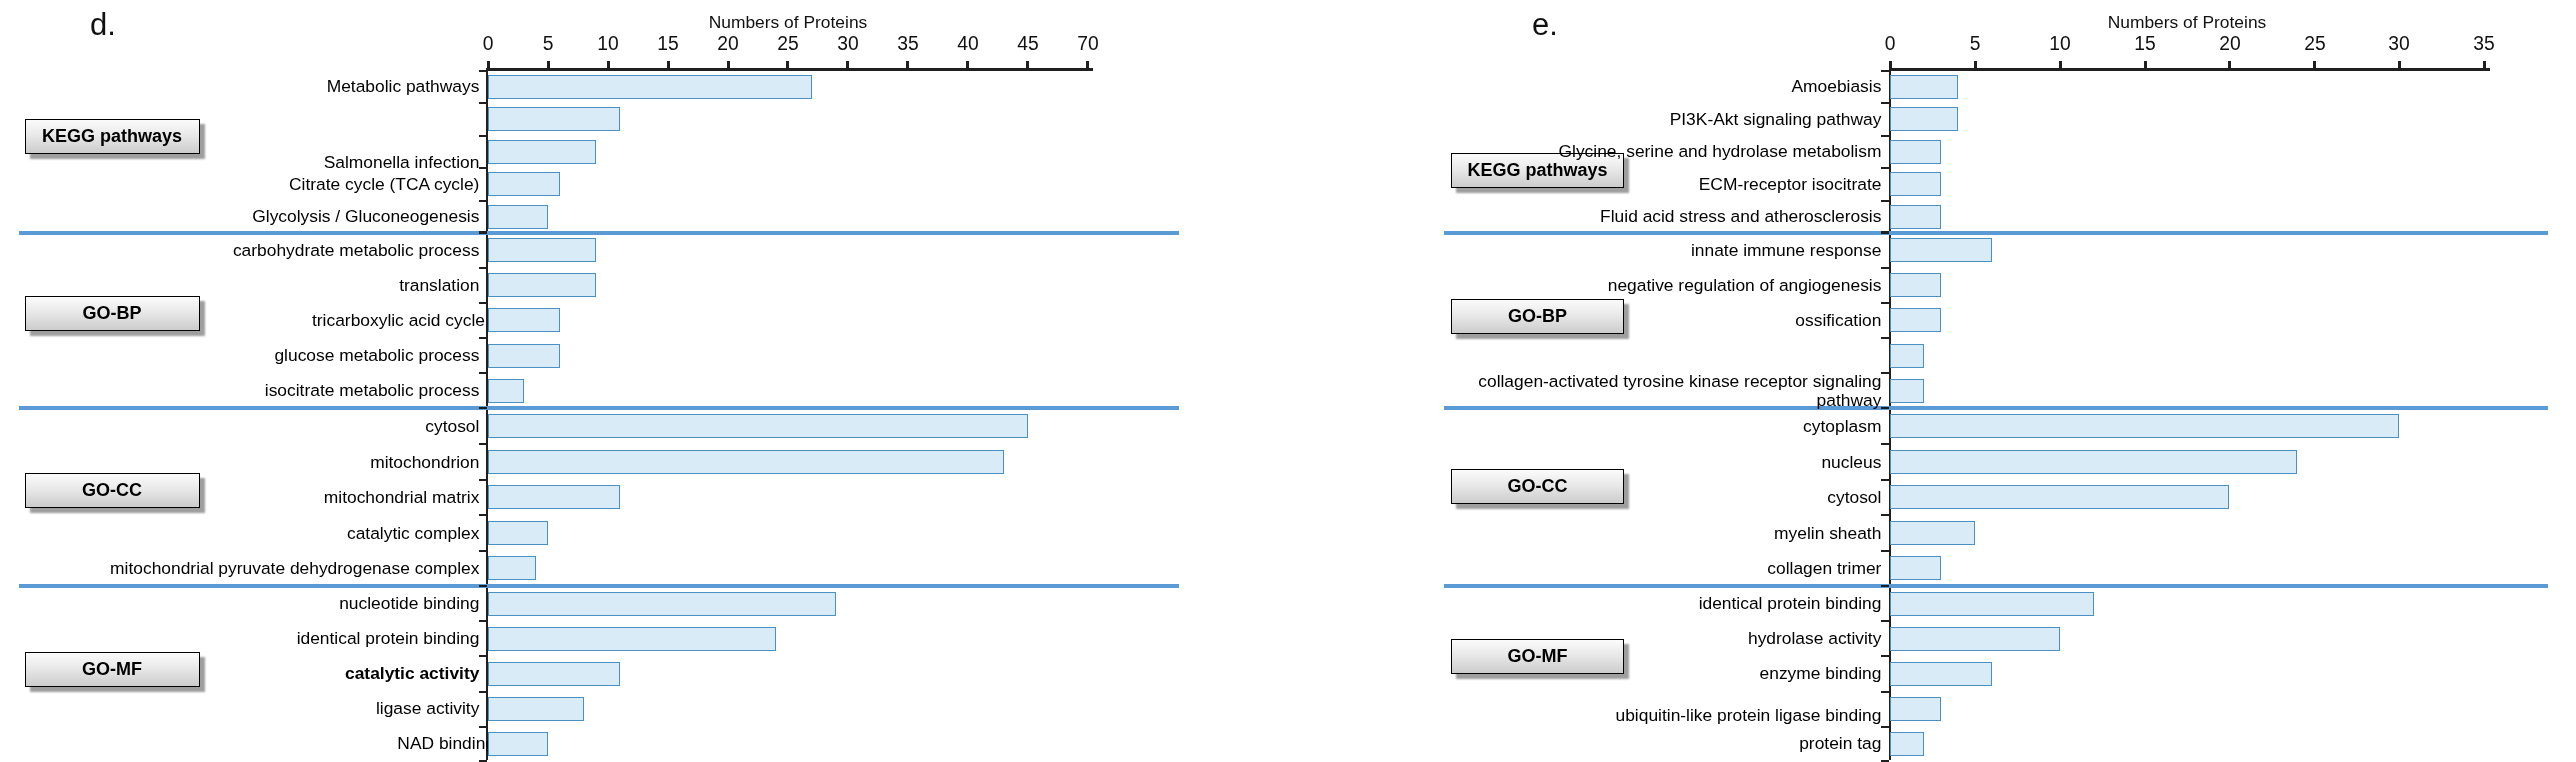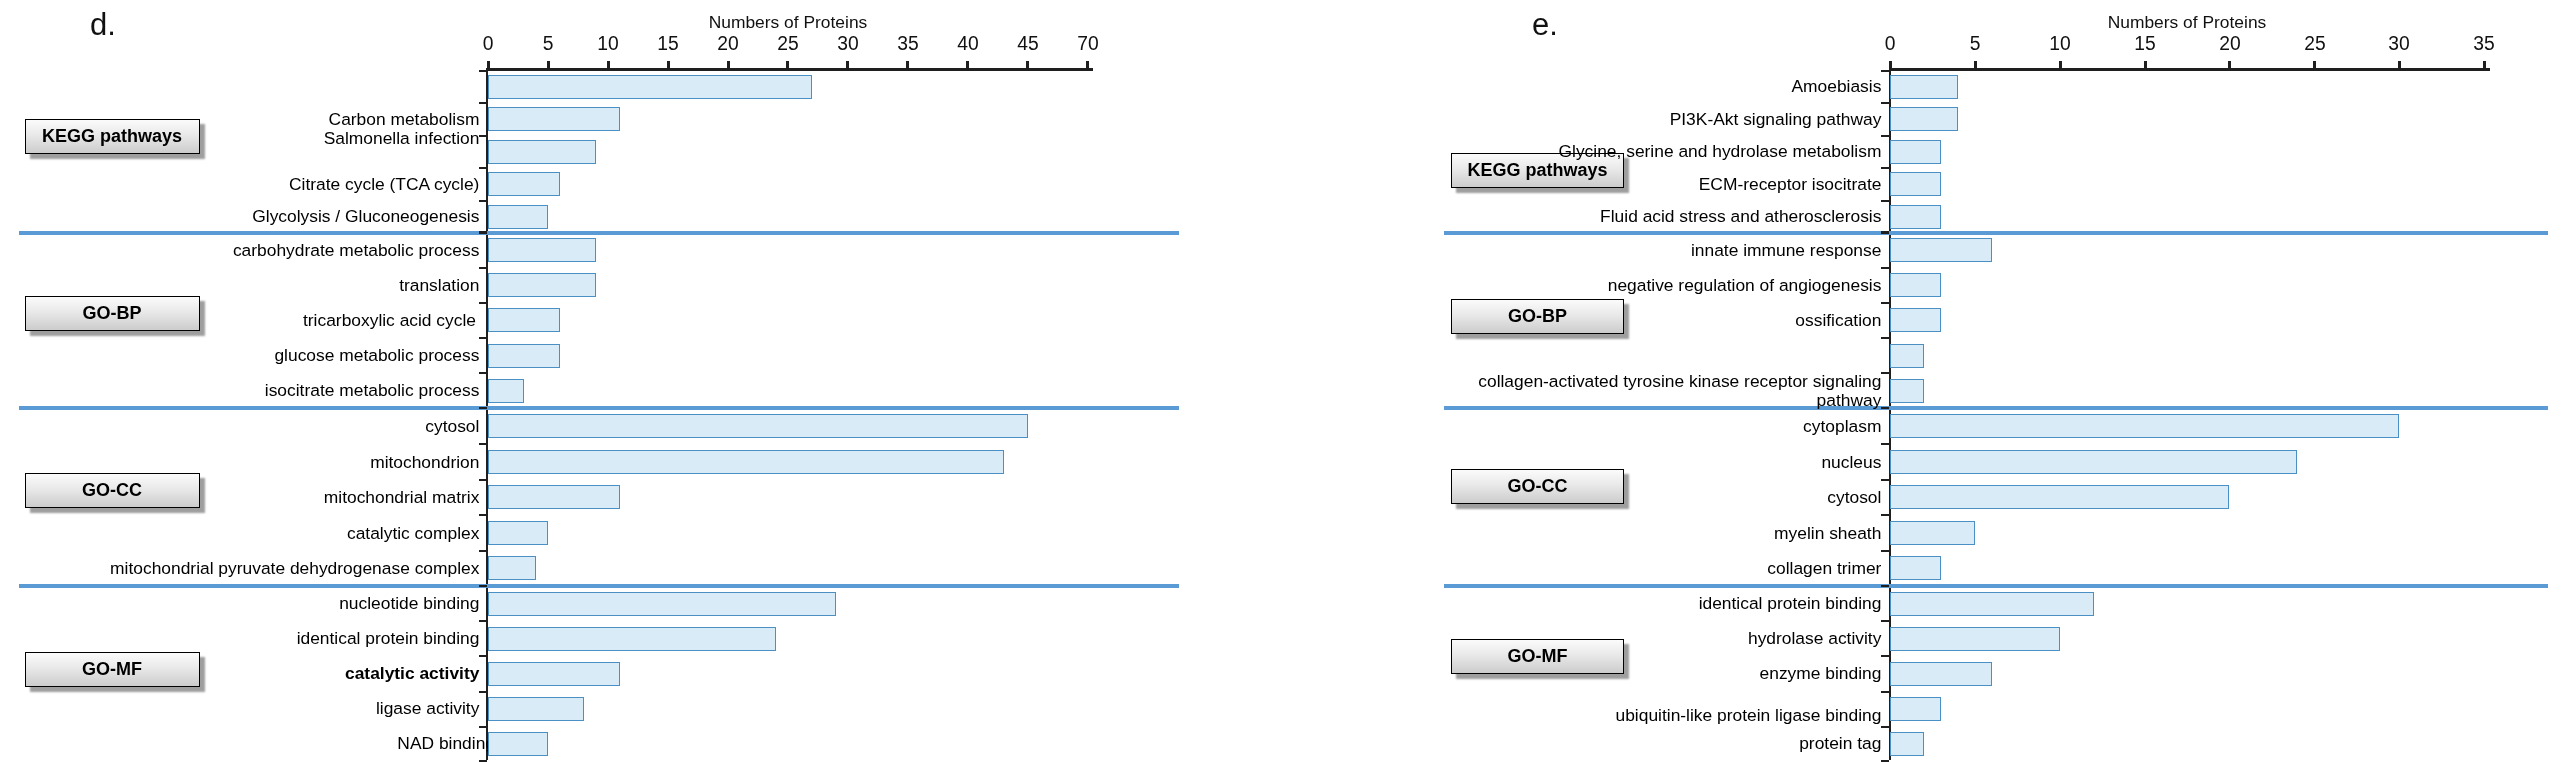--- a/index.html
+++ b/index.html
@@ -62,43 +62,43 @@
       <div class="tick-label" style="left: 1028px;">45</div>
       <div class="tick-stub" style="left: 1026px;"></div>
       <div class="tick-label" style="left: 1088px;">70</div>
       <div class="tick-stub" style="left: 1086px;"></div>
       <div class="axis-line" style="left: 486px; width: 607px;"></div>
       <div class="vaxis-line" style="left: 486px; top: 68px; height: 692px;"></div>
       <div class="separator" style="left: 19.3px; width: 1160px; top: 231px;"></div>
       <div class="separator" style="left: 19.3px; width: 1160px; top: 406px;"></div>
       <div class="separator" style="left: 19.3px; width: 1160px; top: 584px;"></div>
       <div class="group-box" style="left: 24.5px; width: 175px; top: 119px; height: 35px;">KEGG pathways</div>
+      <div class="cat-label" style="left: 6.4px; width: 473px; top: 70px; height: 32.5px;">Metabolic pathways</div>
       <div class="bar" style="left: 488px; top: 75px; width: 324px;"></div>
       <div class="ystub" style="left: 479px; top: 70px;"></div>
-      <div class="cat-label" style="left: 6.4px; width: 473px; top: 103px; height: 32.5px;">Carbon metabolism</div>
       <div class="bar" style="left: 488px; top: 107px; width: 132px;"></div>
       <div class="ystub" style="left: 479px; top: 102px;"></div>
-      <div class="cat-label" style="left: 6.4px; width: 473px; top: 122px; height: 32.5px;">Salmonella infection</div>
+      <div class="cat-label" style="left: 6.4px; width: 473px; top: 146px; height: 32.5px;">Salmonella infection</div>
       <div class="bar" style="left: 488px; top: 140px; width: 108px;"></div>
       <div class="ystub" style="left: 479px; top: 135px;"></div>
       <div class="cat-label" style="left: 6.4px; width: 473px; top: 168px; height: 32.5px;">Citrate cycle (TCA cycle)</div>
       <div class="bar" style="left: 488px; top: 172px; width: 72px;"></div>
       <div class="ystub" style="left: 479px; top: 167px;"></div>
       <div class="cat-label" style="left: 6.4px; width: 473px; top: 200px; height: 32.5px;">Glycolysis / Gluconeogenesis</div>
       <div class="bar" style="left: 488px; top: 205px; width: 60px;"></div>
       <div class="ystub" style="left: 479px; top: 200px;"></div>
       <div class="ystub" style="left: 479px; top: 231px;"></div>
       <div class="group-box" style="left: 24.5px; width: 175px; top: 296px; height: 35px;">GO-BP</div>
       <div class="cat-label" style="left: 6.4px; width: 473px; top: 233px; height: 35px;">carbohydrate metabolic process</div>
       <div class="bar" style="left: 488px; top: 238px; width: 108px;"></div>
       <div class="ystub" style="left: 479px; top: 232px;"></div>
       <div class="cat-label" style="left: 6.4px; width: 473px; top: 268px; height: 35px;">translation</div>
       <div class="bar" style="left: 488px; top: 273px; width: 108px;"></div>
       <div class="ystub" style="left: 479px; top: 267px;"></div>
-      <div class="cat-label" style="left: 3px; width: 473px; top: 303px; height: 35px; text-align: center;">tricarboxylic acid cycle</div>
+      <div class="cat-label" style="left: 12px; width: 473px; top: 303px; height: 35px; text-align: center;">tricarboxylic acid cycle</div>
       <div class="bar" style="left: 488px; top: 308px; width: 72px;"></div>
       <div class="ystub" style="left: 479px; top: 302px;"></div>
       <div class="cat-label" style="left: 6.4px; width: 473px; top: 338px; height: 35px;">glucose metabolic process</div>
       <div class="bar" style="left: 488px; top: 344px; width: 72px;"></div>
       <div class="ystub" style="left: 479px; top: 337px;"></div>
       <div class="cat-label" style="left: 6.4px; width: 473px; top: 373px; height: 35px;">isocitrate metabolic process</div>
       <div class="bar" style="left: 488px; top: 379px; width: 36px;"></div>
       <div class="ystub" style="left: 479px; top: 372px;"></div>
       <div class="ystub" style="left: 479px; top: 407px;"></div>
       <div class="group-box" style="left: 24.5px; width: 175px; top: 473px; height: 35px;">GO-CC</div>

